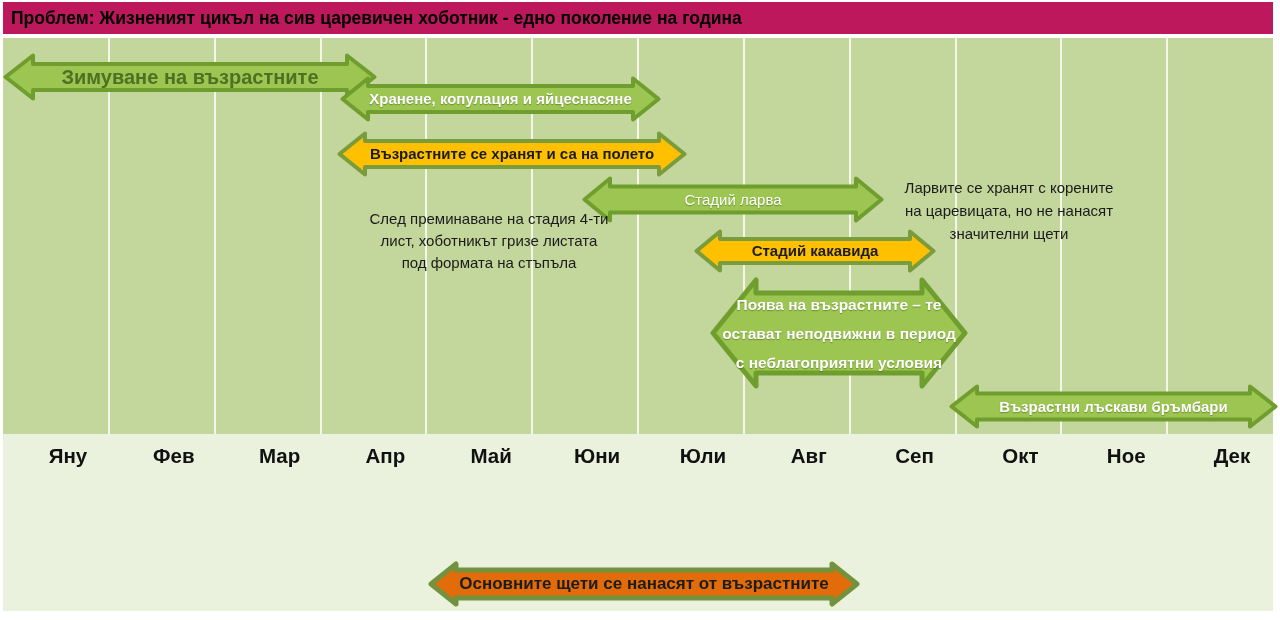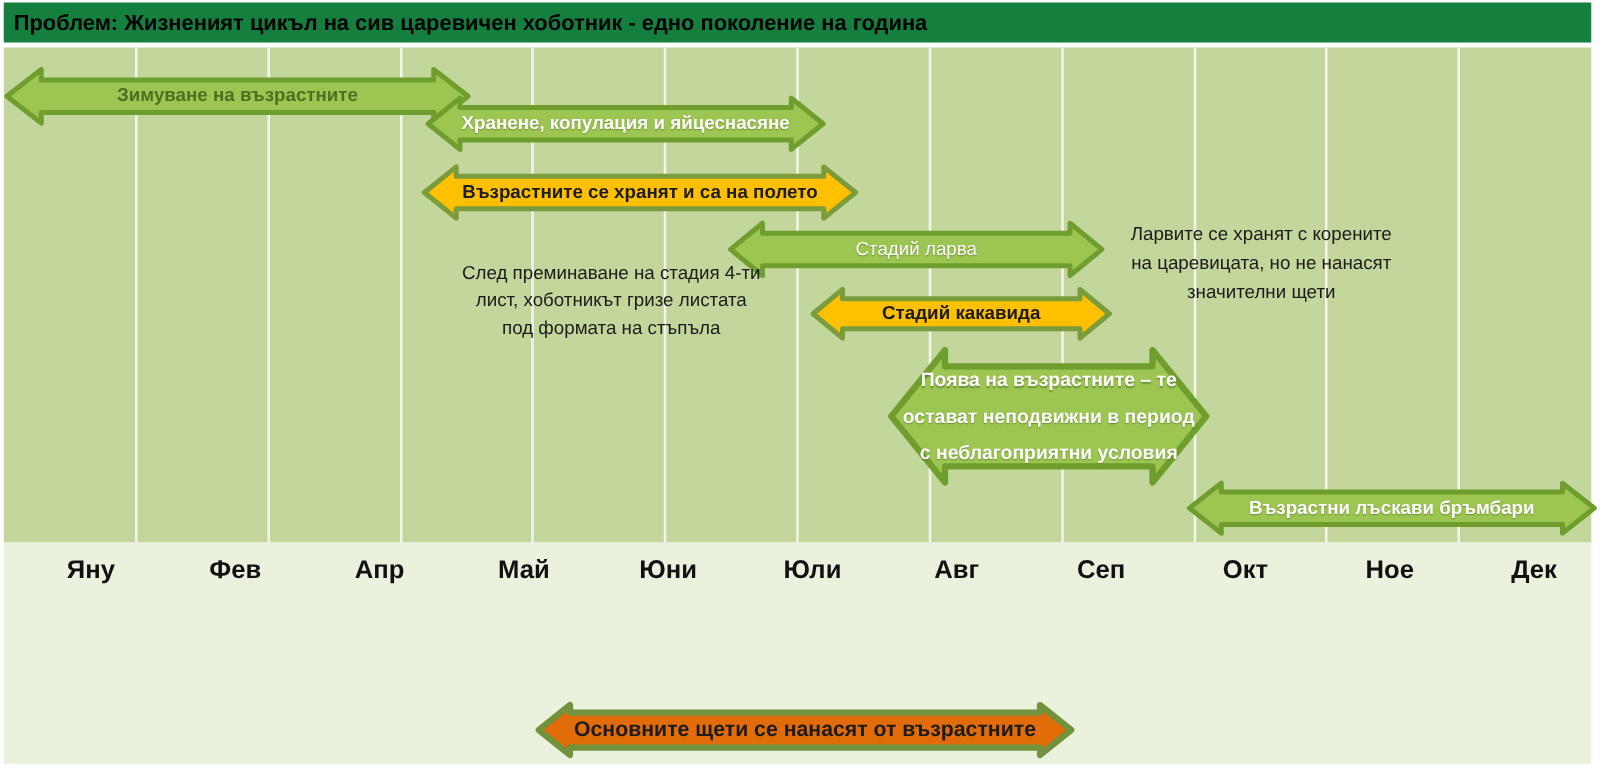--- a/index.html
+++ b/index.html
@@ -39,56 +39,57 @@
   }
   .arrow-label span{display:block;}
   .arrow-label.shadowed{text-shadow:0 1px 1px rgba(70,100,30,.55);}
   .note{position:absolute;text-align:center;color:#1b1b1b;font-size:15px;}
   .note span{display:block;}
 </style>
 </head>
 <body>
 
 <div class="canvas">
-  <div class="title-bar" style="background: #15803d;">
+  <div class="title-bar" style="background: #be185d;">
     <span class="title-text">Проблем: Жизненият цикъл на сив царевичен хоботник - едно поколение на година</span>
   </div>
   <div class="grid-area" id="grid" style="background: rgb(195, 214, 155);">
       <div class="gridline" style="left: 104.833px; background: rgb(243, 246, 233);"></div>
       <div class="gridline" style="left: 210.667px; background: rgb(243, 246, 233);"></div>
       <div class="gridline" style="left: 316.5px; background: rgb(243, 246, 233);"></div>
       <div class="gridline" style="left: 422.333px; background: rgb(243, 246, 233);"></div>
       <div class="gridline" style="left: 528.167px; background: rgb(243, 246, 233);"></div>
       <div class="gridline" style="left: 634px; background: rgb(243, 246, 233);"></div>
       <div class="gridline" style="left: 739.833px; background: rgb(243, 246, 233);"></div>
       <div class="gridline" style="left: 845.667px; background: rgb(243, 246, 233);"></div>
       <div class="gridline" style="left: 951.5px; background: rgb(243, 246, 233);"></div>
       <div class="gridline" style="left: 1057.33px; background: rgb(243, 246, 233);"></div>
       <div class="gridline" style="left: 1163.17px; background: rgb(243, 246, 233);"></div>
     </div>
   <div class="lower-panel" style="background: rgb(234, 241, 221);"></div>
   <div class="months-row" id="months">
       <div class="month">Яну</div>
       <div class="month">Фев</div>
+      <div class="month">Мар</div>
       <div class="month">Апр</div>
       <div class="month">Май</div>
       <div class="month">Юни</div>
       <div class="month">Юли</div>
       <div class="month">Авг</div>
       <div class="month">Сеп</div>
       <div class="month">Окт</div>
       <div class="month">Ное</div>
       <div class="month">Дек</div>
     </div>
   <div class="layer" id="layer">
       <div class="arrow" style="left: 3px; top: 53px; width: 374px; height: 48px;">
         <svg width="374" height="48" viewBox="0 0 374 48">
           <polygon points="2.5,24 30,2.5 30,11 344,11 344,2.5 371.5,24 344,45.5 344,37 30,37 30,45.5" fill="#9cc551" stroke="#6f9e2f" stroke-width="4" stroke-linejoin="round"></polygon>
         </svg>
-        <div class="arrow-label" style="color: rgb(77, 113, 34); font-weight: 700; font-size: 15px; line-height: 20px;">
+        <div class="arrow-label" style="color: rgb(77, 113, 34); font-weight: 700; font-size: 20px; line-height: 20px;">
           <span>Зимуване на възрастните</span>
         </div>
       </div>
       <div class="arrow" style="left: 340px; top: 76px; width: 321px; height: 46px;">
         <svg width="321" height="46" viewBox="0 0 321 46">
           <polygon points="2.5,23 28,2.5 28,10 293,10 293,2.5 318.5,23 293,43.5 293,36 28,36 28,43.5" fill="#9cc551" stroke="#6f9e2f" stroke-width="4" stroke-linejoin="round"></polygon>
         </svg>
         <div class="arrow-label shadowed" style="color: rgb(255, 255, 255); font-weight: 700; font-size: 15px; line-height: 20px;">
           <span>Хранене, копулация и яйцеснасяне</span>
         </div>
@@ -102,21 +103,21 @@
         </div>
       </div>
       <div class="arrow" style="left: 582px; top: 176px; width: 302px; height: 47px;">
         <svg width="302" height="47" viewBox="0 0 302 47">
           <polygon points="2.5,23.5 28,2.5 28,10.5 274,10.5 274,2.5 299.5,23.5 274,44.5 274,36.5 28,36.5 28,44.5" fill="#9cc551" stroke="#6f9e2f" stroke-width="4" stroke-linejoin="round"></polygon>
         </svg>
         <div class="arrow-label shadowed" style="color: rgb(255, 255, 255); font-weight: 400; font-size: 15px; line-height: 20px;">
           <span>Стадий ларва</span>
         </div>
       </div>
-      <div class="arrow" style="left: 648px; top: 229px; width: 242px; height: 44px;">
+      <div class="arrow" style="left: 694px; top: 229px; width: 242px; height: 44px;">
         <svg width="242" height="44" viewBox="0 0 242 44">
           <polygon points="2.5,22 26,2.5 26,10 216,10 216,2.5 239.5,22 216,41.5 216,34 26,34 26,41.5" fill="#ffc000" stroke="#7a9c3c" stroke-width="4" stroke-linejoin="round"></polygon>
         </svg>
         <div class="arrow-label" style="color: rgb(28, 28, 28); font-weight: 700; font-size: 15px; line-height: 20px;">
           <span>Стадий какавида</span>
         </div>
       </div>
       <div class="arrow" style="left: 710px; top: 277px; width: 258px; height: 112px;">
         <svg width="258" height="112" viewBox="0 0 258 112">
           <polygon points="3,56 46,3 46,16 212,16 212,3 255,56 212,109 212,96 46,96 46,109" fill="#9cc551" stroke="#6f9e2f" stroke-width="5" stroke-linejoin="round"></polygon>

